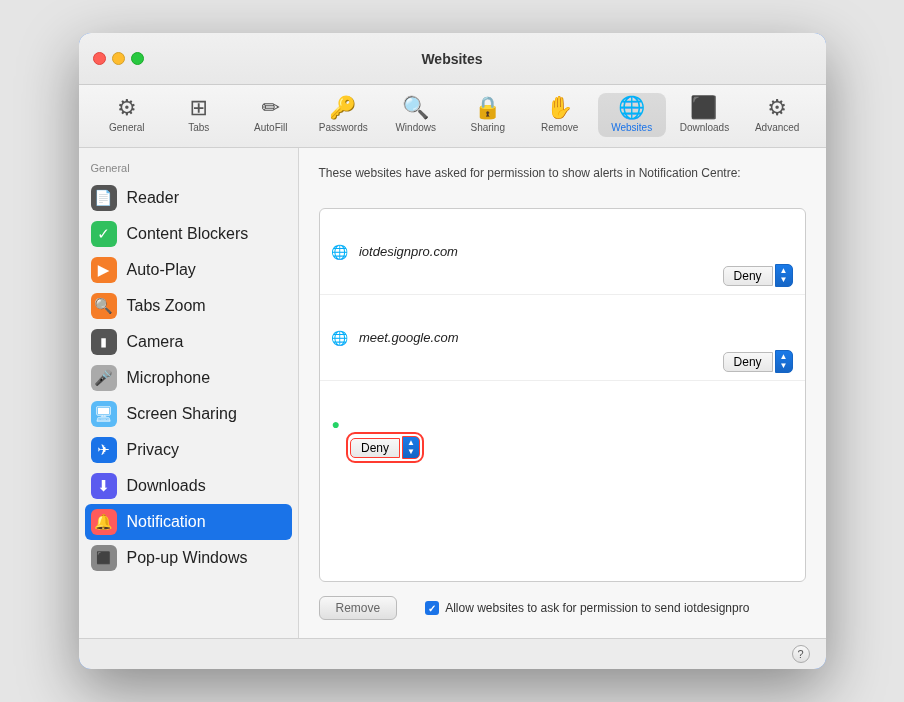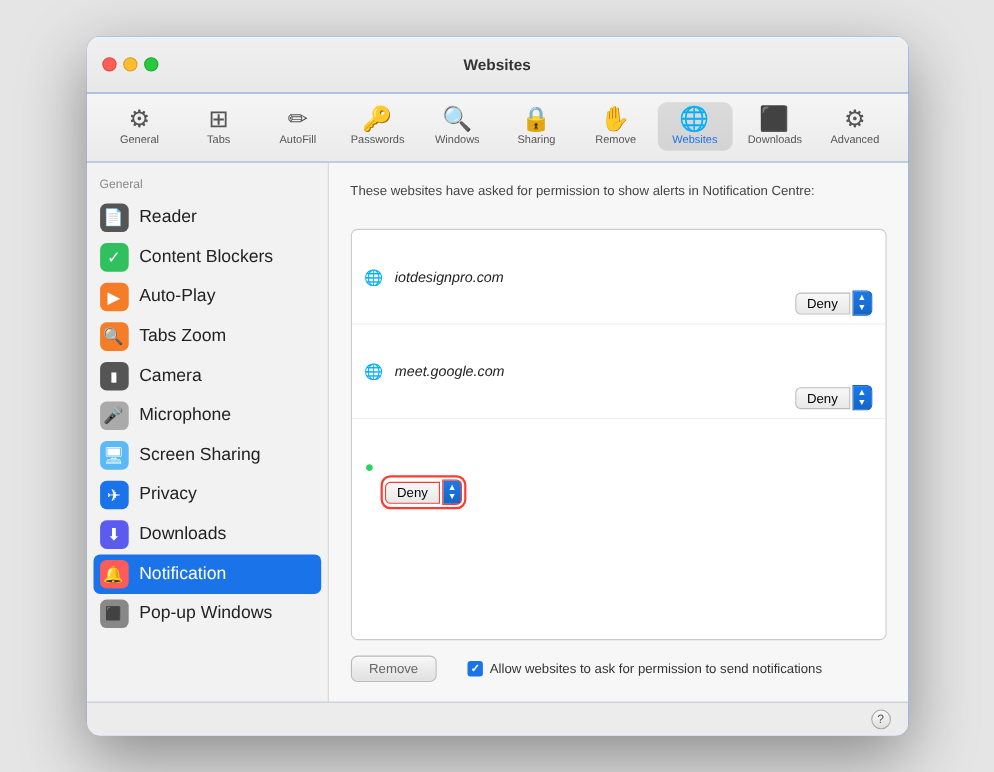--- a/index.html
+++ b/index.html
@@ -433,21 +433,21 @@
           </div>
         </div>
       </div>
 
       <div class="bottom-bar">
         <button class="remove-btn">Remove</button>
         <div class="checkbox-row">
           <div class="checkbox">
             <span class="checkbox-check">✓</span>
           </div>
-          <span class="checkbox-label">Allow websites to ask for permission to send notifications</span>
+          <span class="checkbox-label">Allow websites to ask for permission to send iotdesignpro</span>
         </div>
       </div>
     </div>
   </div>
 
   <div class="statusbar">
     <div class="help-btn">?</div>
   </div>
 </div>
 

